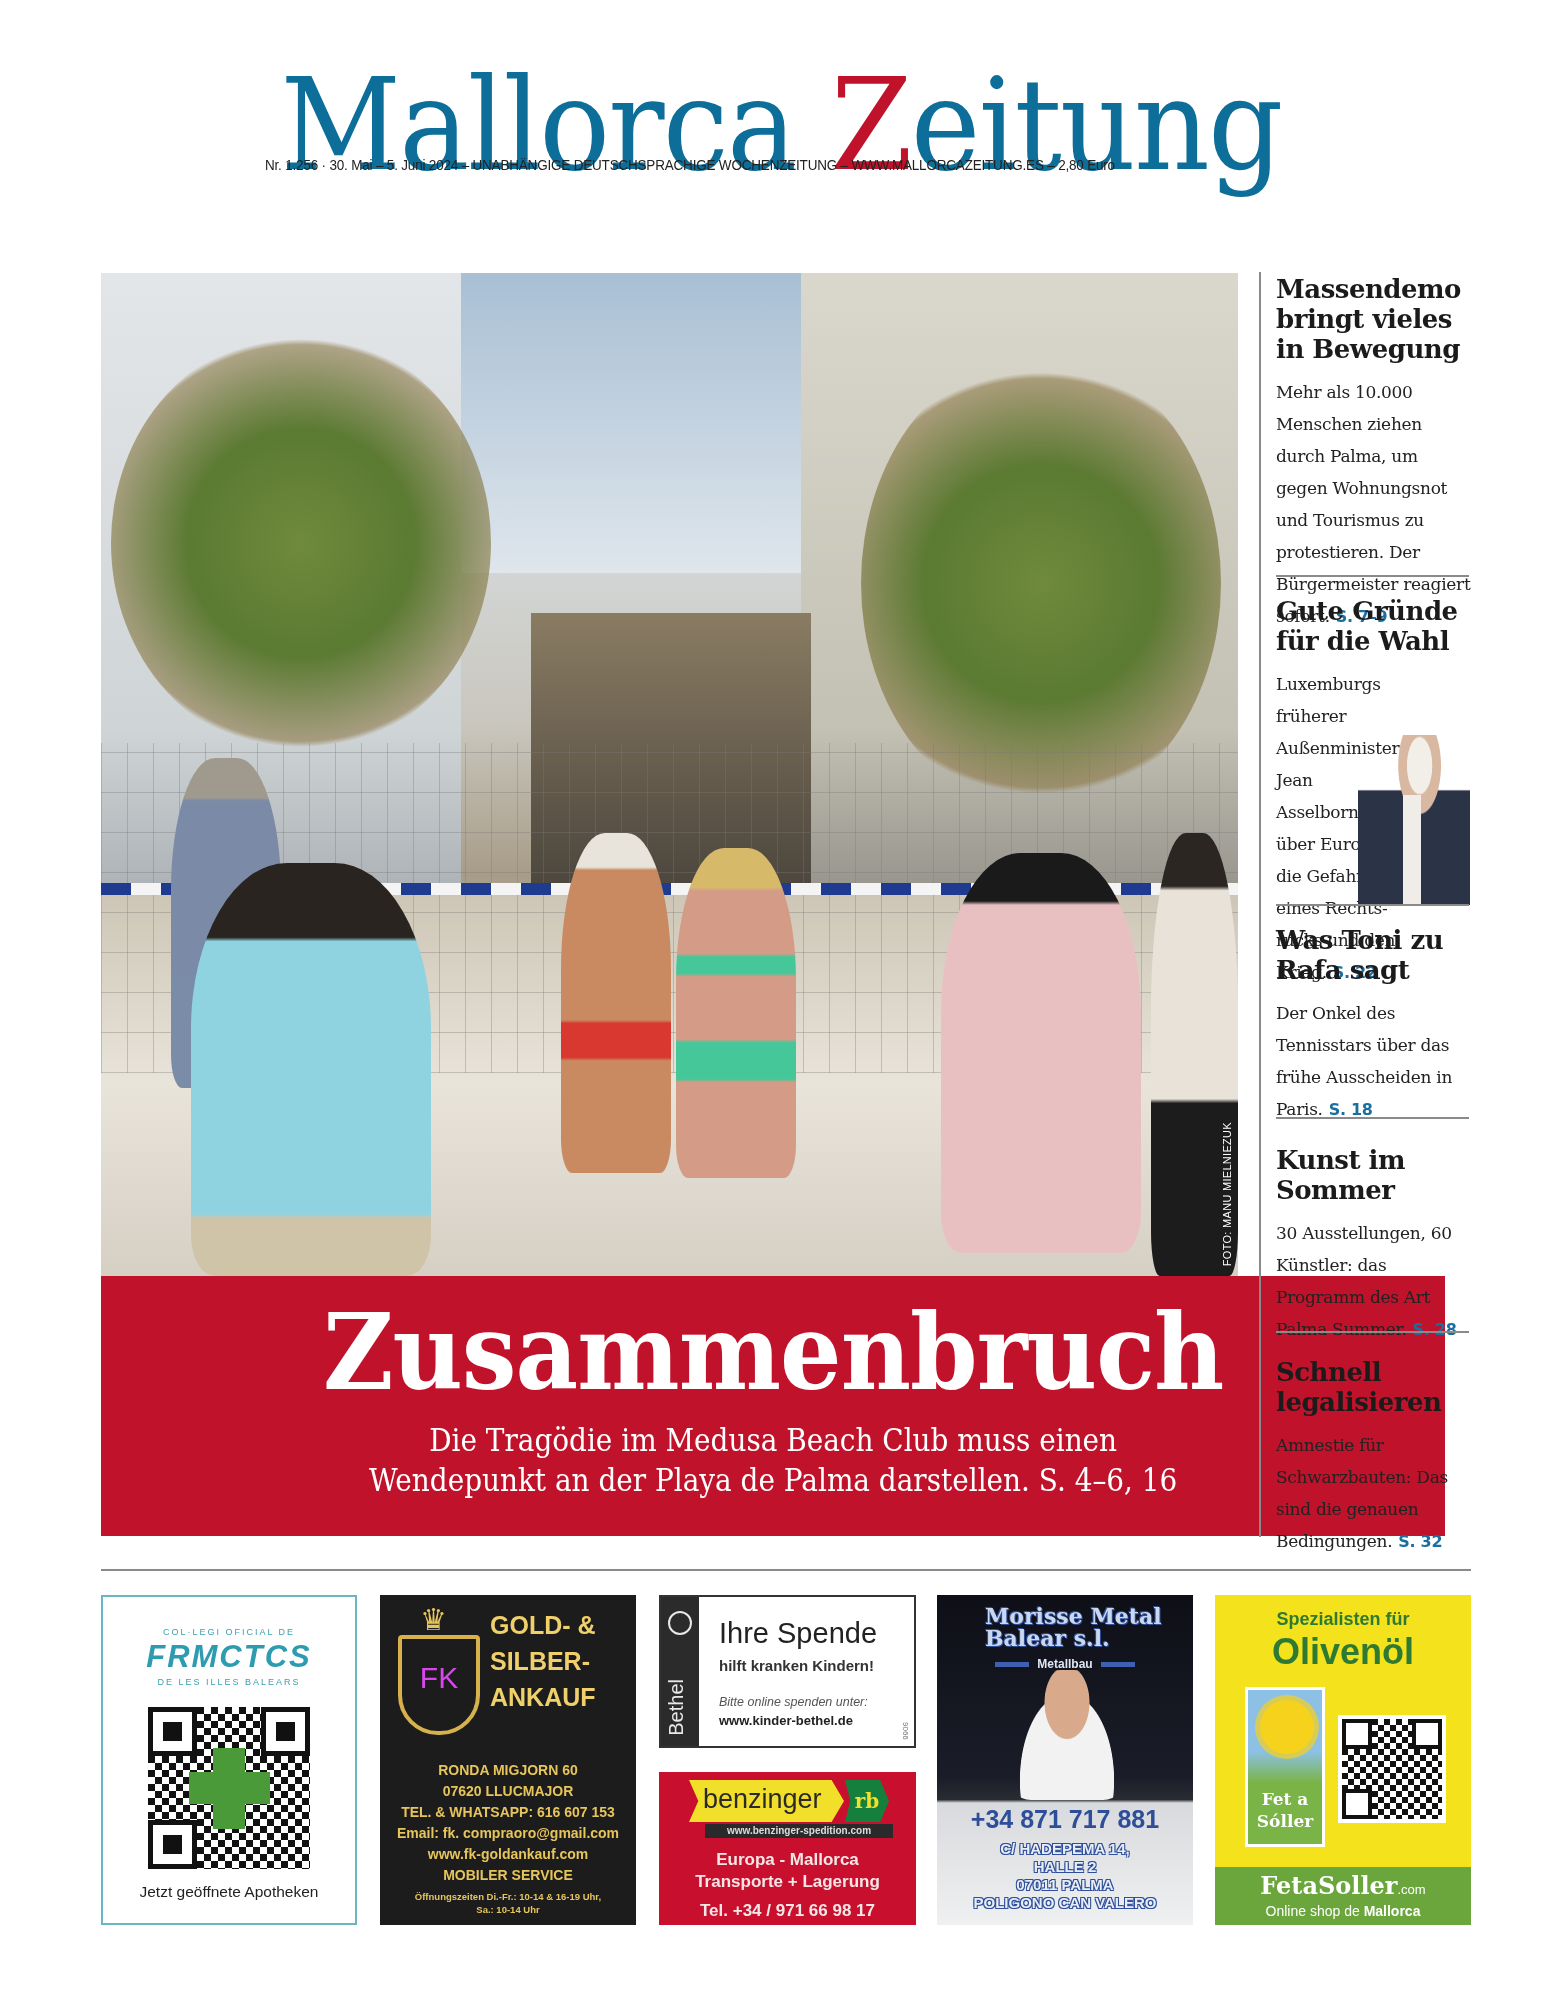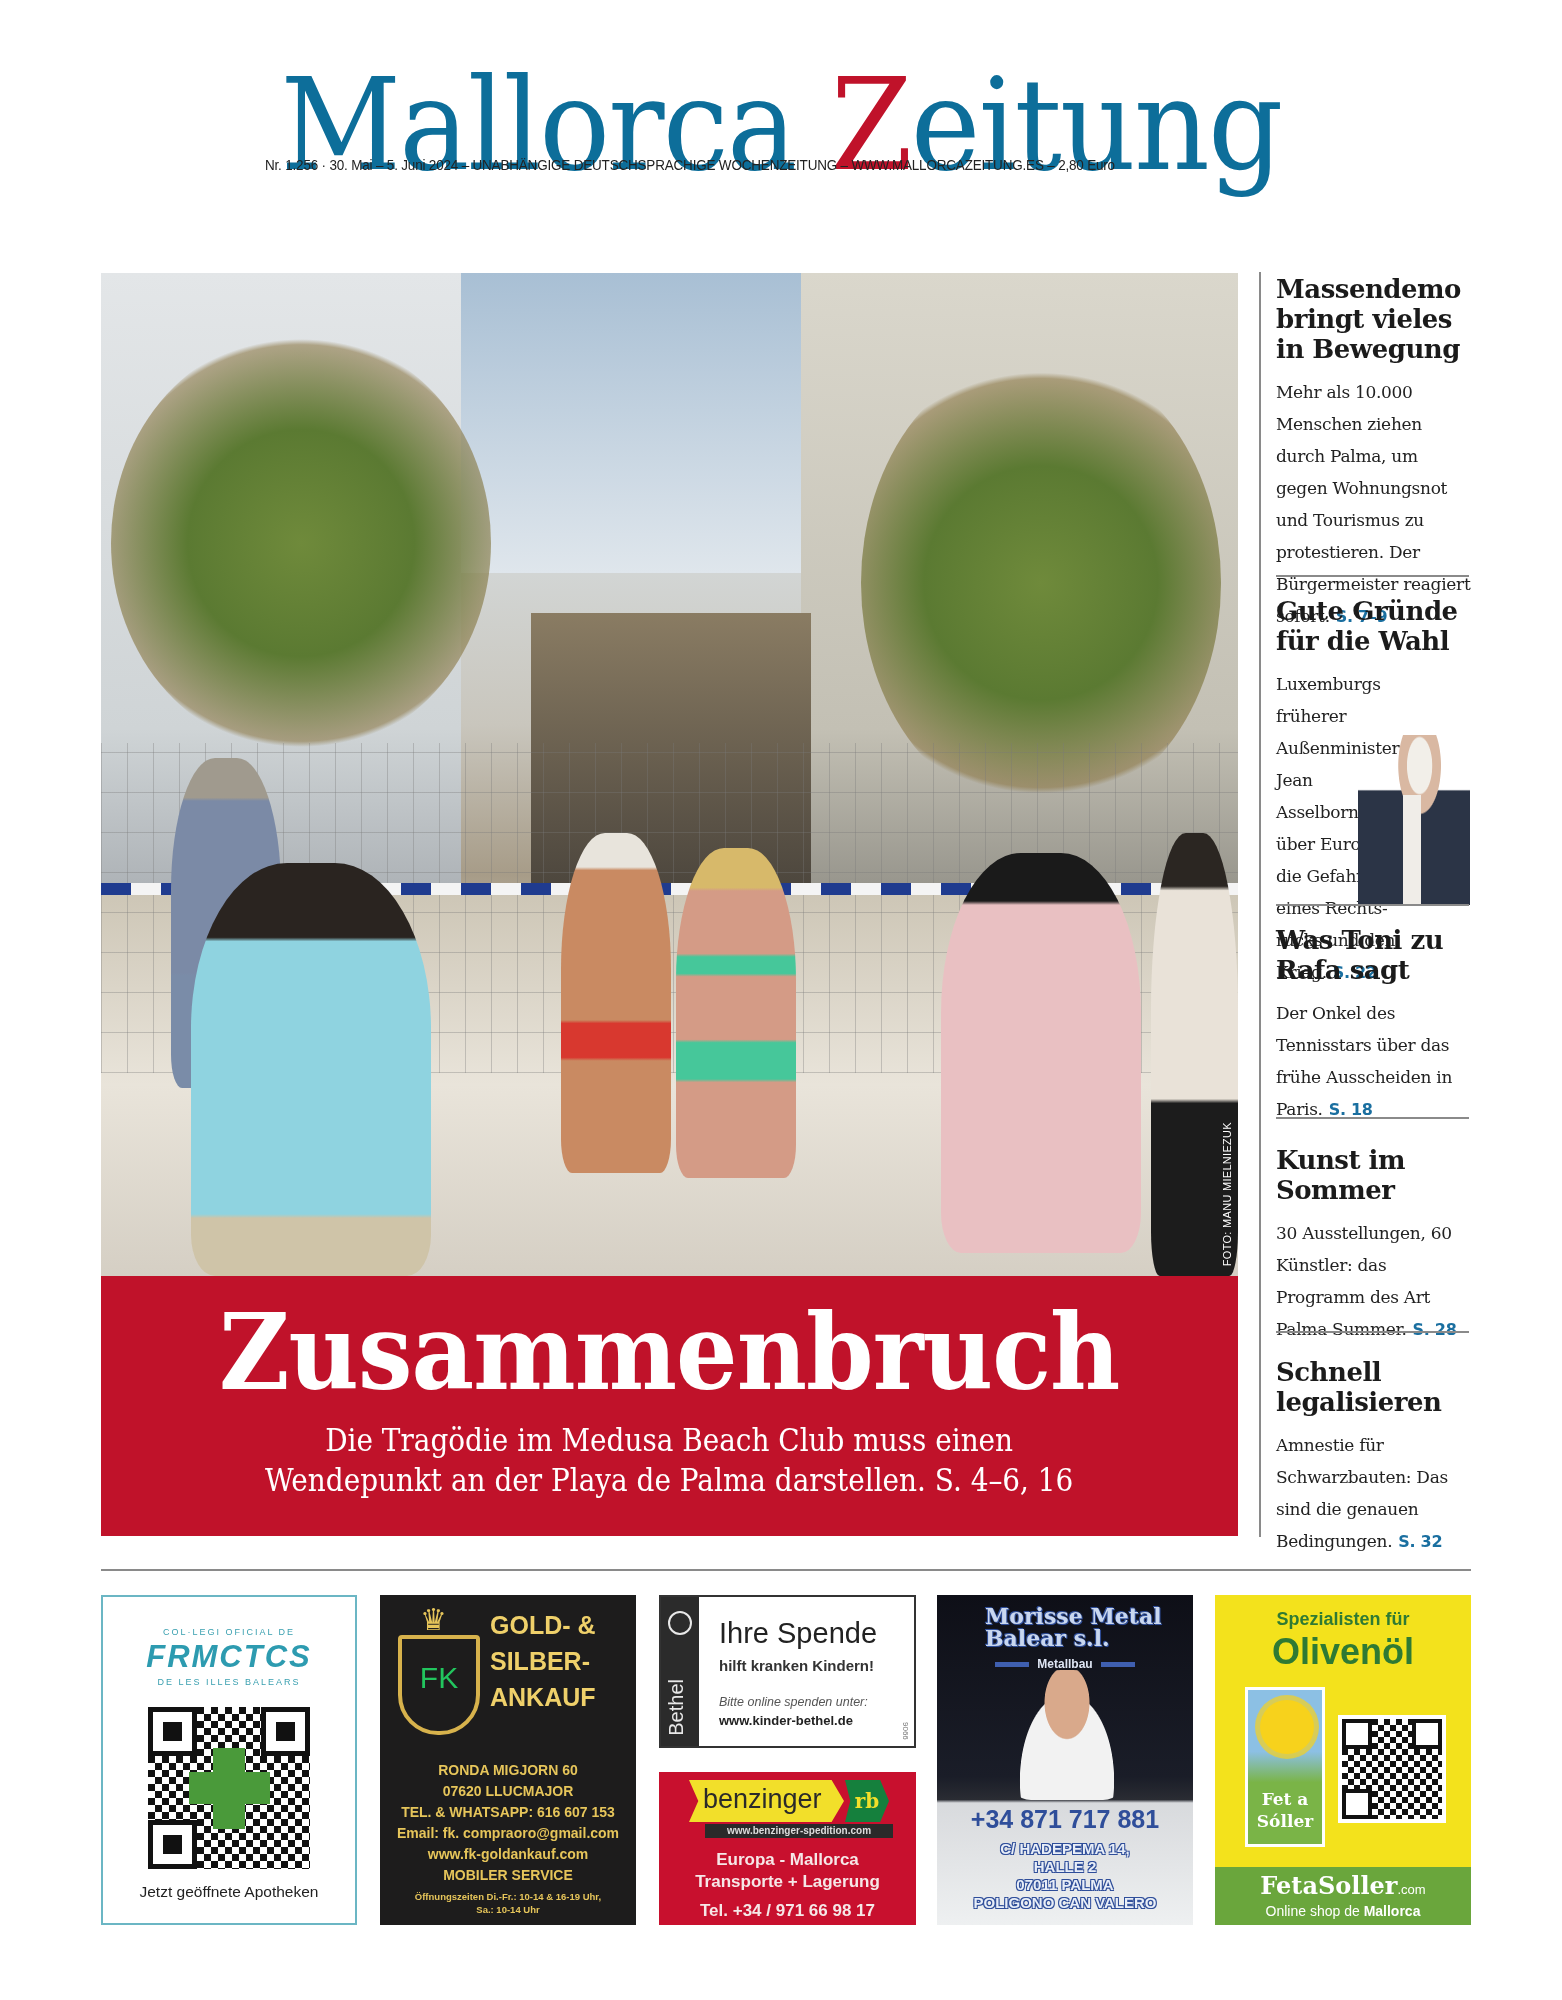--- a/index.html
+++ b/index.html
@@ -22,21 +22,21 @@
   .ph-palm { position: absolute; border-radius: 50%; background: radial-gradient(circle, #6f8a3b 0%, #5b7a32 40%, rgba(140,120,70,0.6) 70%, rgba(0,0,0,0) 72%); }
   .ph-ground { position: absolute; left: 0; top: 620px; width: 1137px; height: 383px; background: linear-gradient(180deg, #cdc6b6, #e9e4da 50%, #d5cfc4); }
   .ph-tape { position: absolute; left: 0; top: 610px; width: 1137px; height: 12px; background: repeating-linear-gradient(90deg, #1f3b8f 0 30px, #f4f4f4 30px 60px); }
   .ph-fence { position: absolute; left: 0; top: 470px; width: 1137px; height: 330px; background:
       repeating-linear-gradient(90deg, rgba(120,120,120,0.35) 0 1px, transparent 1px 26px),
       repeating-linear-gradient(0deg, rgba(120,120,120,0.35) 0 1px, transparent 1px 40px); }
   .person { position: absolute; border-radius: 40% 40% 10% 10%; }
   .credit { position: absolute; right: 5px; bottom: 10px; writing-mode: vertical-rl; transform: rotate(180deg); font-family: "Liberation Sans", sans-serif; font-size: 11px; color: #ffffff; letter-spacing: 0.3px; }
 
   
-  .headline-box { position: absolute; left: 101px; top: 1276px; width: 1137px; height: 260px; background: #c0122a; text-align: center; color: #ffffff; }
+  .headline-box { position: absolute; left: 101px; top: 1276px; width: 1344px; height: 260px; background: #c0122a; text-align: center; color: #ffffff; }
   .headline { font-family: "DejaVu Serif", serif; font-weight: bold; font-size: 104px; line-height: 110px; margin-top: 22px; letter-spacing: -1px; transform: scaleX(0.93); display: inline-block; }
   .subhead { font-family: "DejaVu Serif", serif; font-size: 31px; line-height: 40px; margin-top: 12px; transform: scaleX(0.9); display: inline-block; }
 
   
   .sidebar { position: absolute; left: 1259px; top: 272px; width: 10px; height: 1265px; border-left: 2px solid #8a8a8a; }
   .teaser { position: absolute; left: 1276px; width: 195px; }
   .teaser h2 { font-family: "DejaVu Serif", serif; font-weight: bold; font-size: 26px; line-height: 30px; color: #1b1b1b; letter-spacing: -0.5px; }
   .teaser p { font-family: "DejaVu Serif", serif; font-size: 17px; line-height: 32px; color: #222; margin-top: 12px; letter-spacing: -0.3px; }
   .teaser .pg { font-family: "DejaVu Sans", sans-serif; font-weight: bold; color: #1a6fa0; font-size: 16px; margin-left: 6px; }
   .teaser-rule { position: absolute; left: 1276px; width: 193px; height: 2px; background: #8a8a8a; }
@@ -58,21 +58,21 @@
       repeating-conic-gradient(#111 0 25%, #fff 0 50%) 0 0/14px 14px; }
   .qr .finder { position: absolute; width: 30%; height: 30%; border: 5px solid #111; background: #fff; }
   .qr .finder::after { content: ""; position: absolute; left: 25%; top: 25%; width: 50%; height: 50%; background: #111; }
   .qr .plus-h { position: absolute; left: 25%; top: 40%; width: 50%; height: 20%; background: #4a9a3a; }
   .qr .plus-v { position: absolute; left: 40%; top: 25%; width: 20%; height: 50%; background: #4a9a3a; }
   .ad-pharm .caption { font-family: "Liberation Sans", sans-serif; font-size: 15.5px; color: #222; margin-top: 14px; }
 
   .ad-gold { left: 380px; width: 256px; background: #1d1c1c; color: #e6c55a; font-family: "Liberation Sans", sans-serif; text-align: center; }
   .ad-gold .shield { position: absolute; left: 18px; top: 40px; width: 82px; height: 100px; border: 4px solid #d7b24c; border-radius: 4px 4px 40px 40px; }
   .ad-gold .crown { position: absolute; left: 40px; top: 10px; font-size: 30px; color: #e6c55a; line-height: 30px; }
-  .ad-gold .fk { position: absolute; left: 18px; top: 66px; width: 82px; font-size: 30px; color: #22c55e; }
+  .ad-gold .fk { position: absolute; left: 18px; top: 66px; width: 82px; font-size: 30px; color: #d946ef; }
   .ad-gold .gold-title { position: absolute; left: 110px; top: 12px; width: 140px; text-align: left; font-size: 25px; font-weight: bold; line-height: 36px; color: #efd06a; }
   .ad-gold .lines { position: absolute; left: 0; top: 165px; width: 256px; font-weight: bold; }
   .ad-gold .l1 { font-size: 14px; line-height: 21px; }
   .ad-gold .l2 { font-size: 14px; line-height: 21px; }
   .ad-gold .small { font-size: 9.5px; line-height: 13px; margin-top: 4px; }
 
   .ad-bethel { left: 659px; top: 1595px; width: 257px; height: 153px; border: 2px solid #333; background: #fff; }
   .ad-bethel .band { position: absolute; left: 0; top: 0; width: 38px; height: 149px; background: #2b2b2b; }
   .ad-bethel .band span { position: absolute; left: 4px; bottom: 10px; writing-mode: vertical-rl; transform: rotate(180deg); font-family: "Liberation Sans", sans-serif; font-size: 20px; color: #e8e8e8; }
   .ad-bethel .band .cross { position: absolute; left: 7px; top: 14px; width: 24px; height: 24px; border: 2px solid #e8e8e8; border-radius: 50%; }

